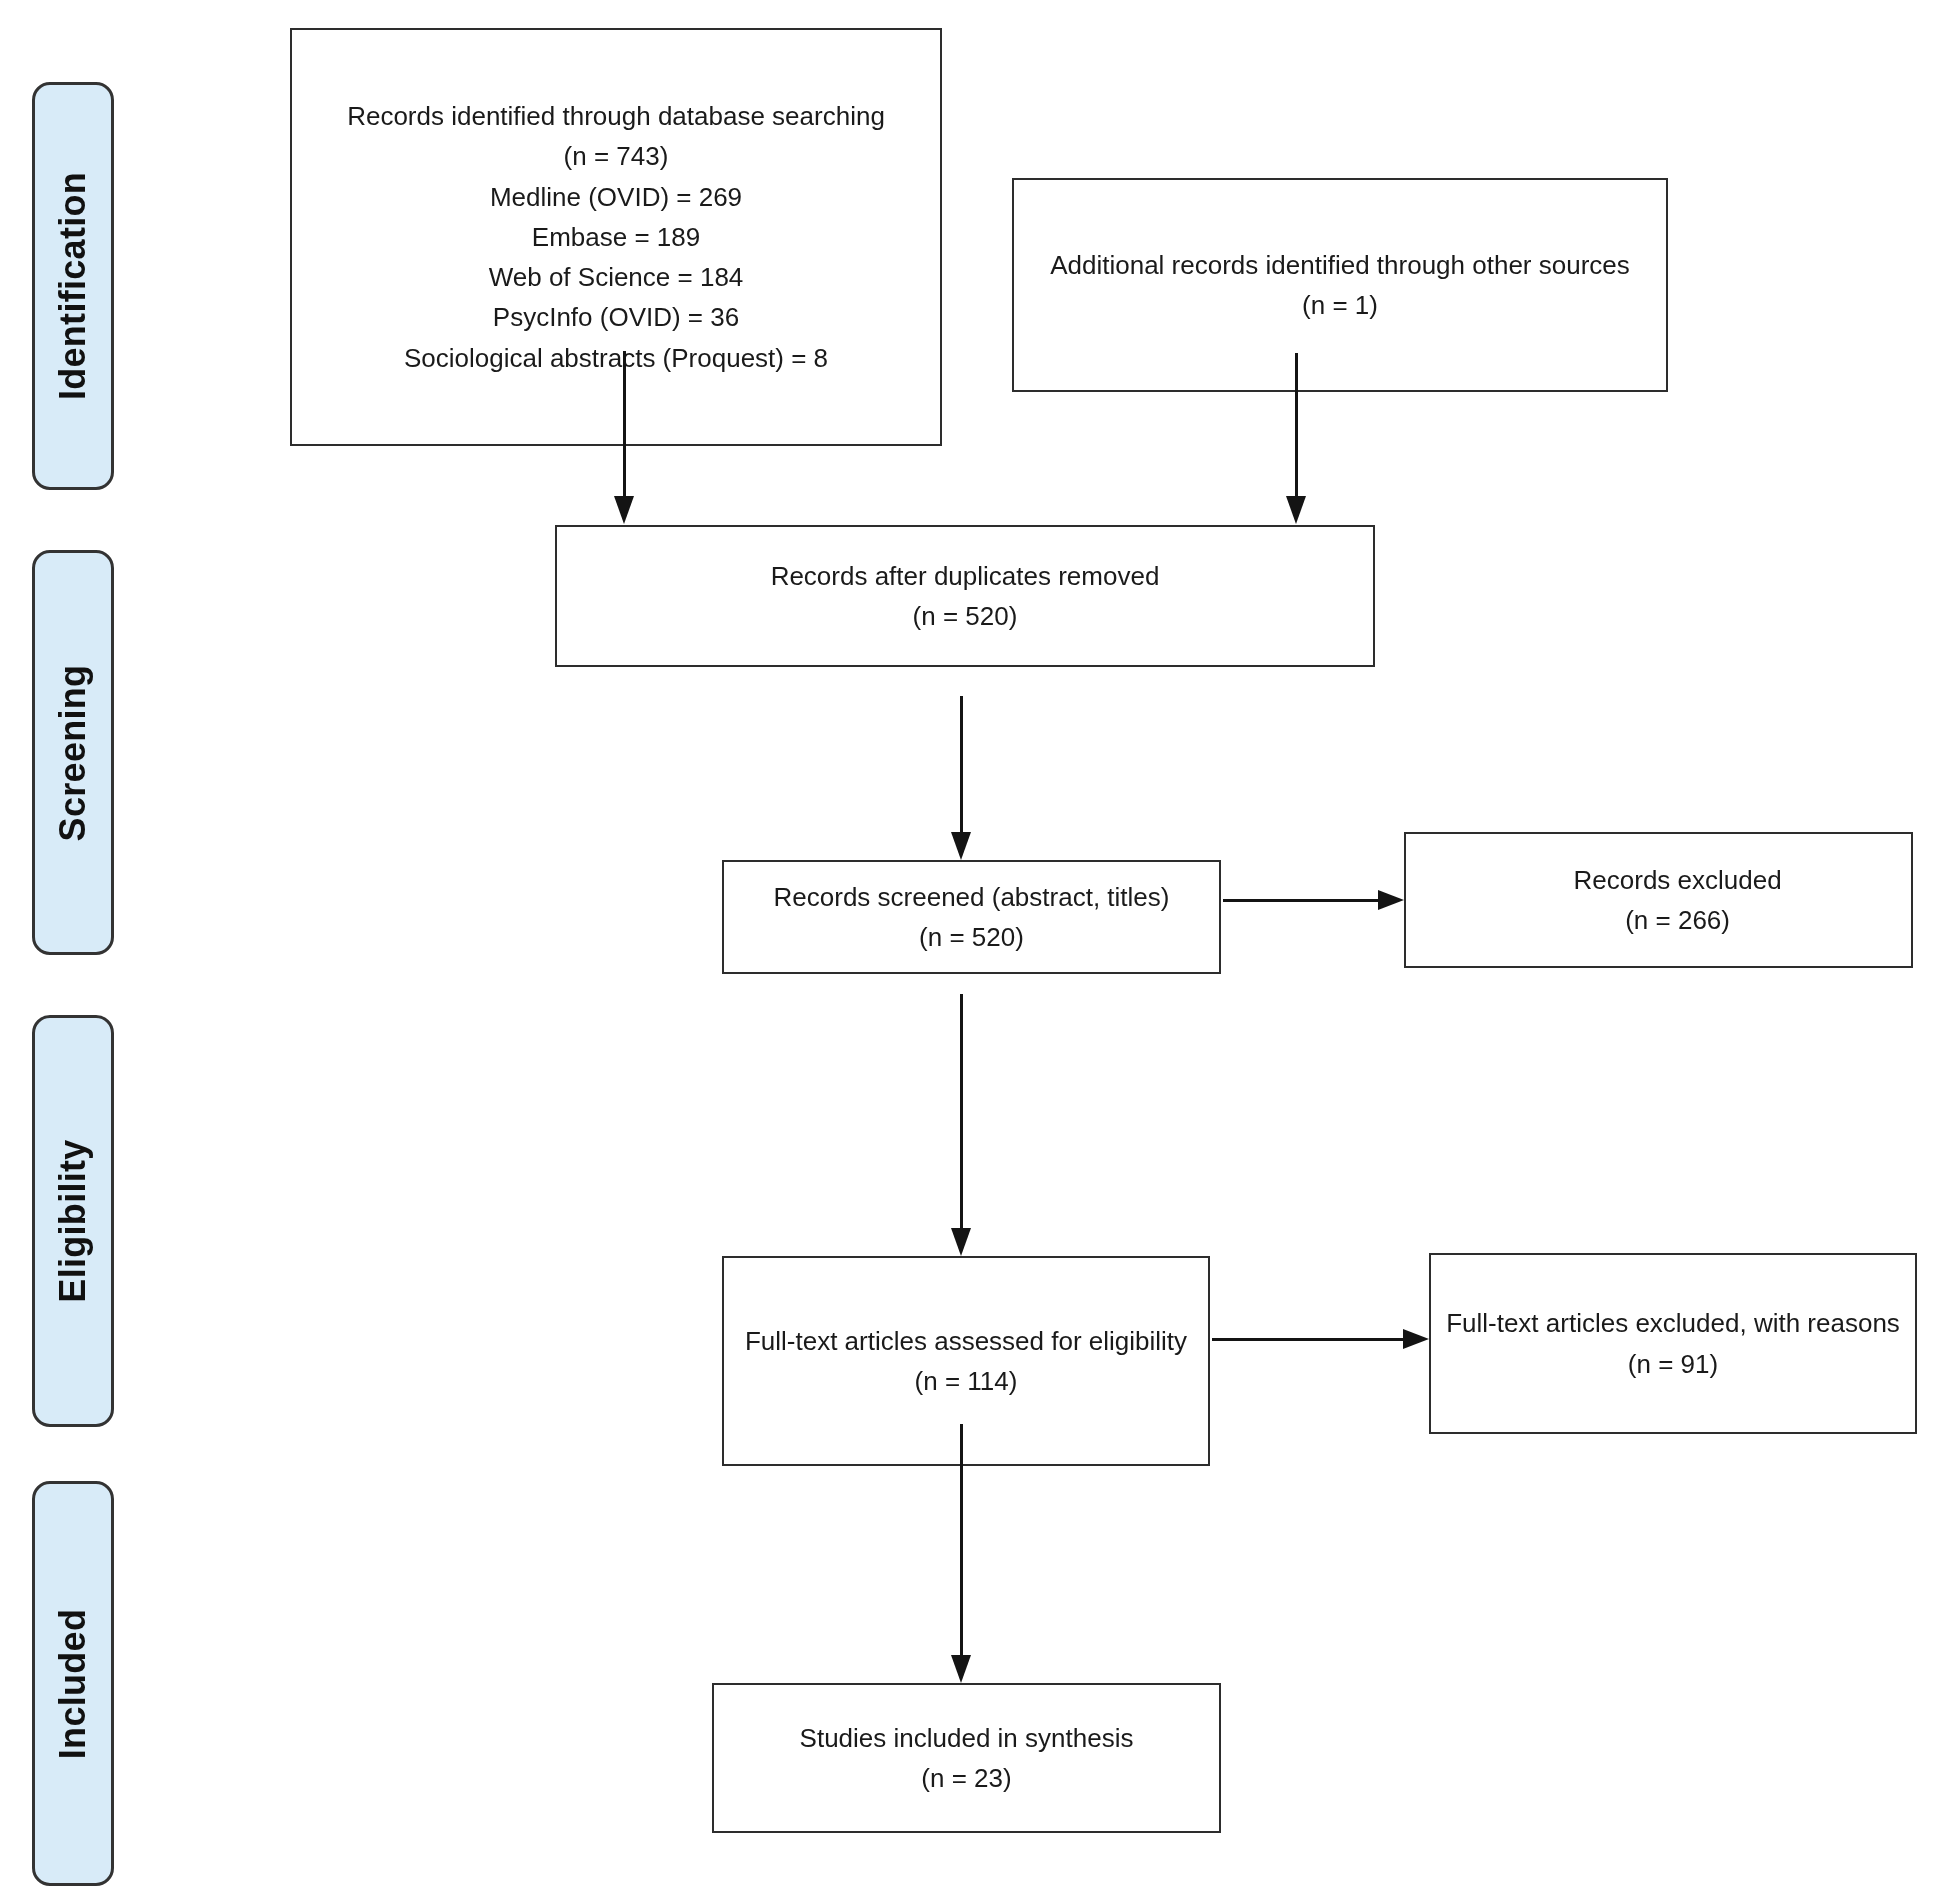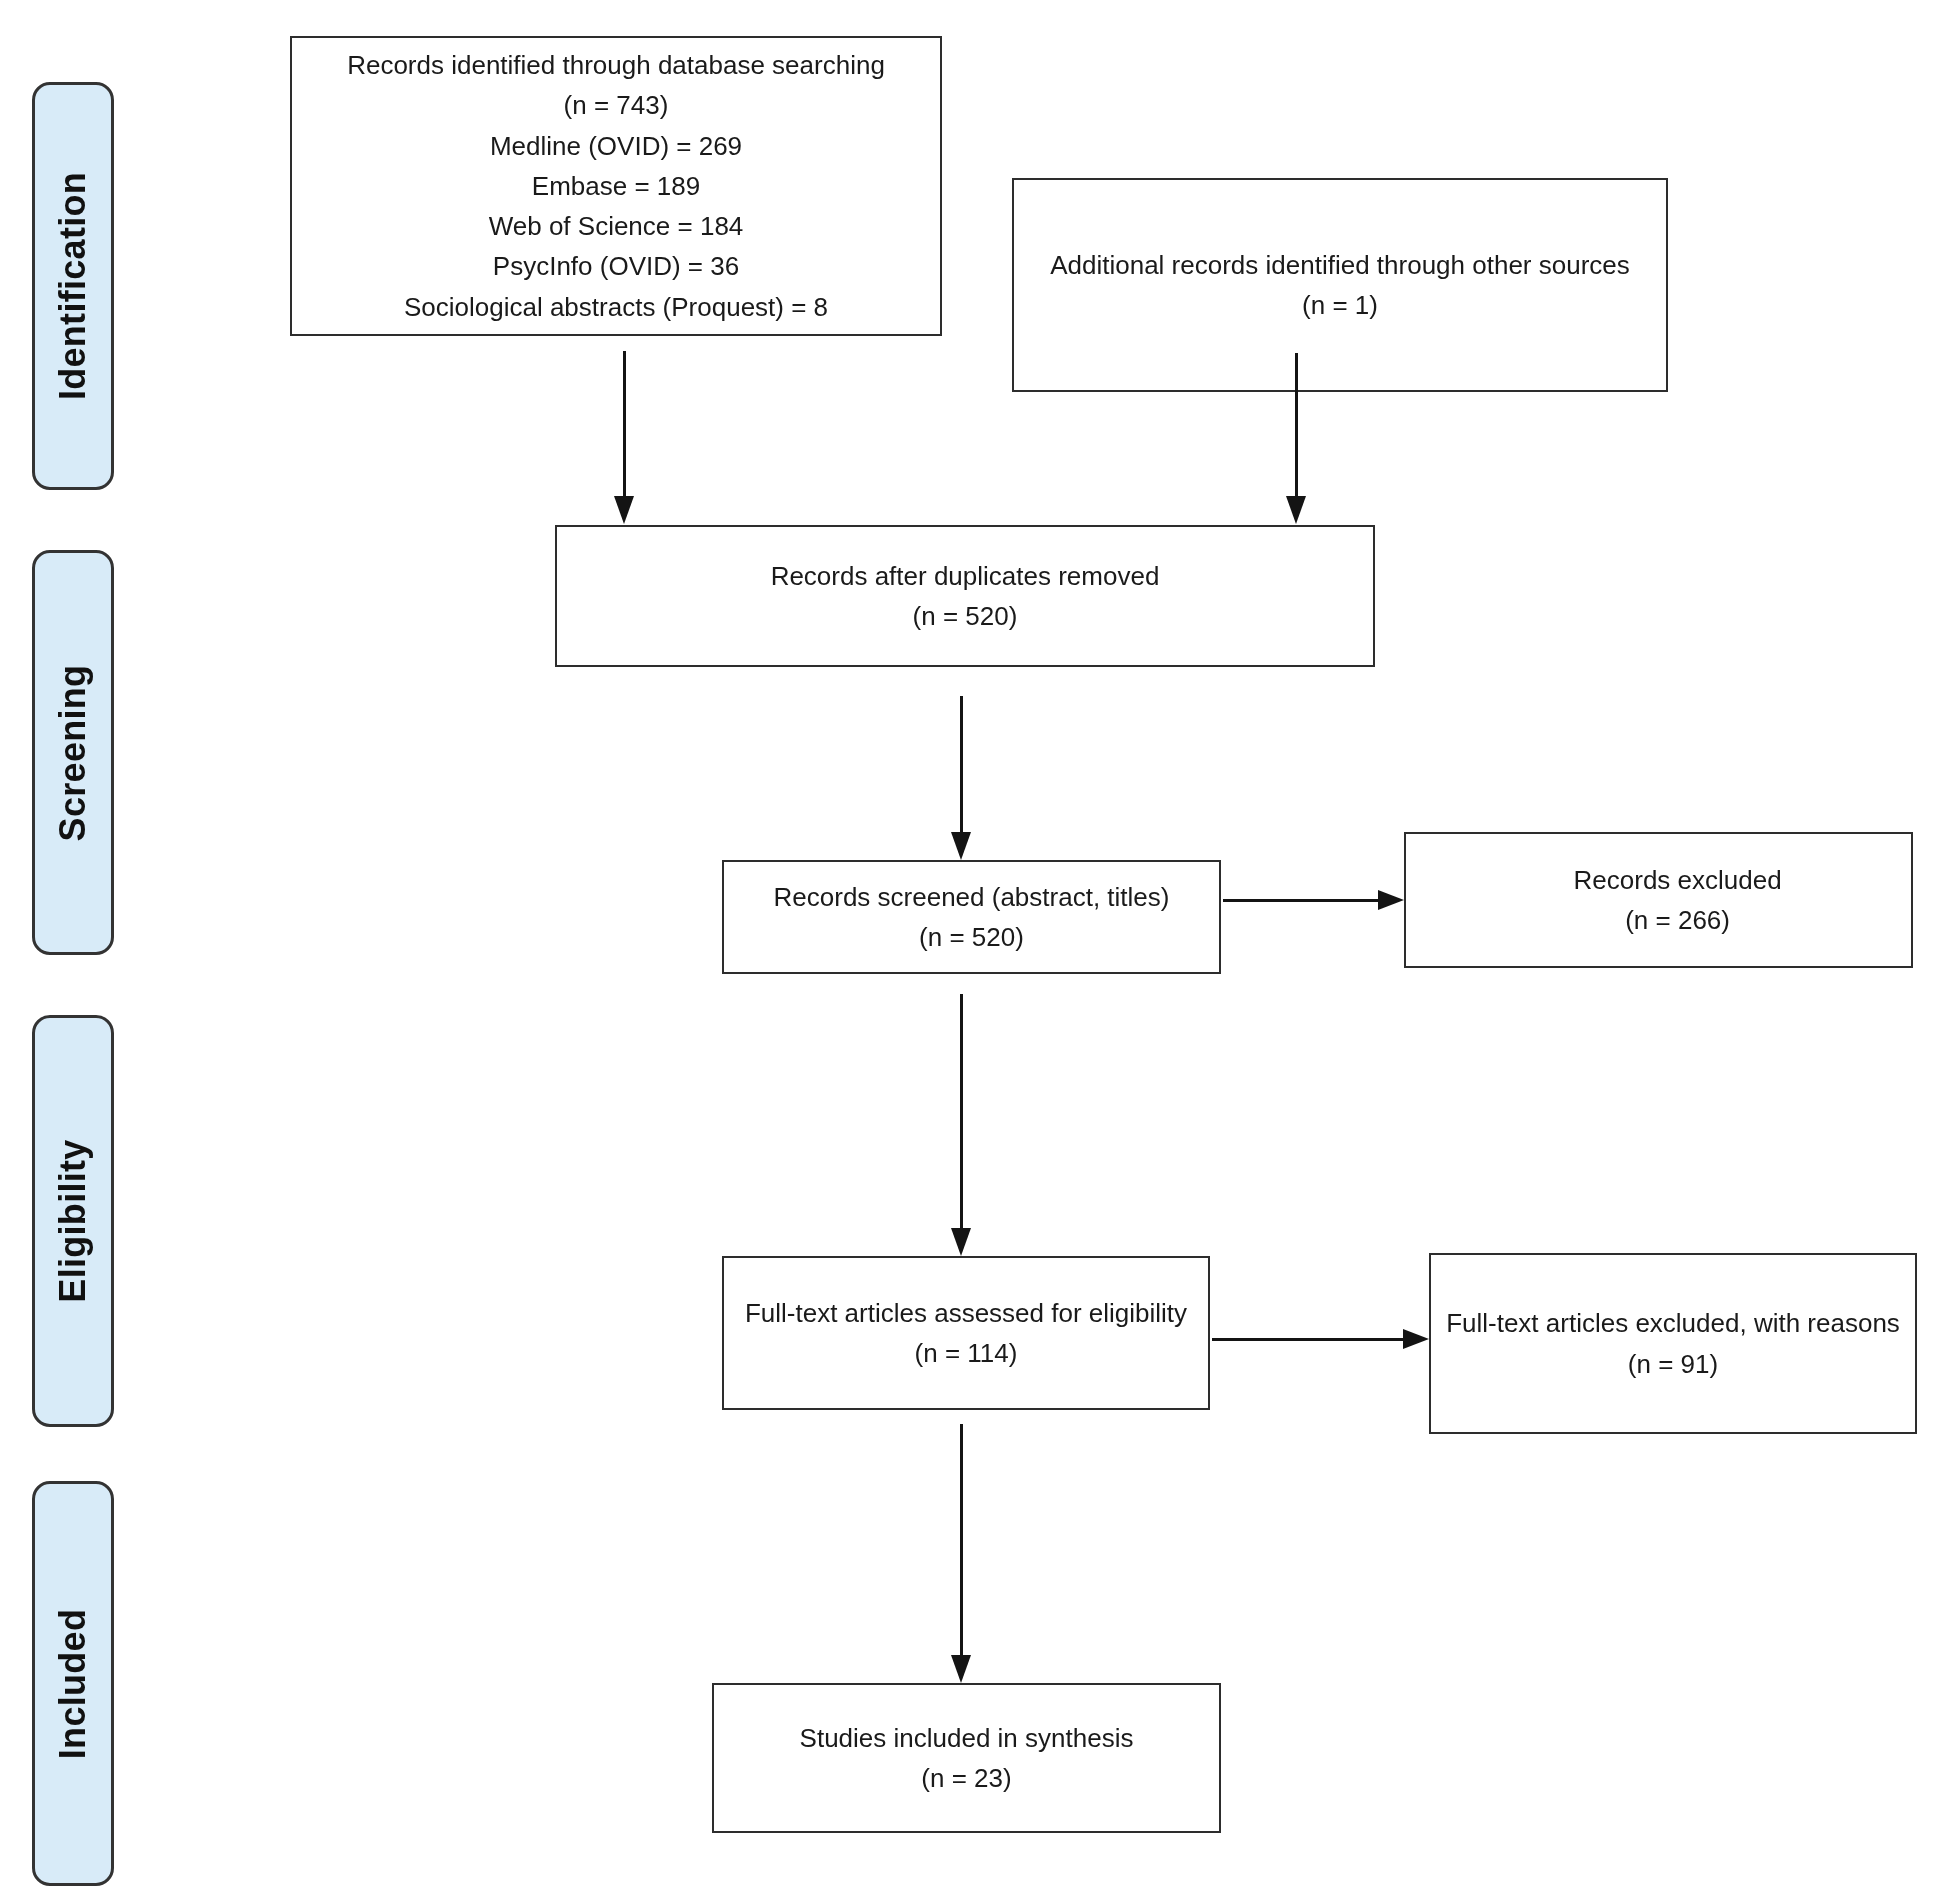--- a/index.html
+++ b/index.html
@@ -92,21 +92,21 @@
   <div class="stage" style="top:550px;height:405px;">
     <span class="stage-label">Screening</span>
   </div>
   <div class="stage" style="top:1015px;height:412px;">
     <span class="stage-label">Eligibility</span>
   </div>
   <div class="stage" style="top:1481px;height:405px;">
     <span class="stage-label">Included</span>
   </div>
 
-  <div class="node" style="left:290px;top:36px;width:652px;height:300px;justify-content:center;">
+  <div class="node" style="left:290px;top:28px;width:652px;height:418px;justify-content:center;">
     <div class="node-line">Records identified through database searching</div>
     <div class="node-line">(n = 743)</div>
     <div class="node-line">Medline (OVID) = 269</div>
     <div class="node-line">Embase = 189</div>
     <div class="node-line">Web of Science = 184</div>
     <div class="node-line">PsycInfo (OVID) = 36</div>
     <div class="node-line">Sociological abstracts (Proquest) = 8</div>
   </div>
 
   <div class="node" style="left:1012px;top:178px;width:656px;height:214px;">
@@ -122,21 +122,21 @@
   <div class="node" style="left:722px;top:860px;width:499px;height:114px;">
     <div class="node-line">Records screened (abstract, titles)</div>
     <div class="node-line">(n = 520)</div>
   </div>
 
   <div class="node" style="left:1404px;top:832px;width:509px;height:136px;padding-left:48px;">
     <div class="node-line">Records excluded</div>
     <div class="node-line">(n = 266)</div>
   </div>
 
-  <div class="node" style="left:722px;top:1256px;width:488px;height:154px;">
+  <div class="node" style="left:722px;top:1256px;width:488px;height:210px;">
     <div class="node-line">Full-text articles assessed for eligibility</div>
     <div class="node-line">(n = 114)</div>
   </div>
 
   <div class="node" style="left:1429px;top:1253px;width:488px;height:181px;">
     <div class="node-line">Full-text articles excluded, with reasons</div>
     <div class="node-line">(n = 91)</div>
   </div>
 
   <div class="node" style="left:712px;top:1683px;width:509px;height:150px;align-items:flex-end;">

